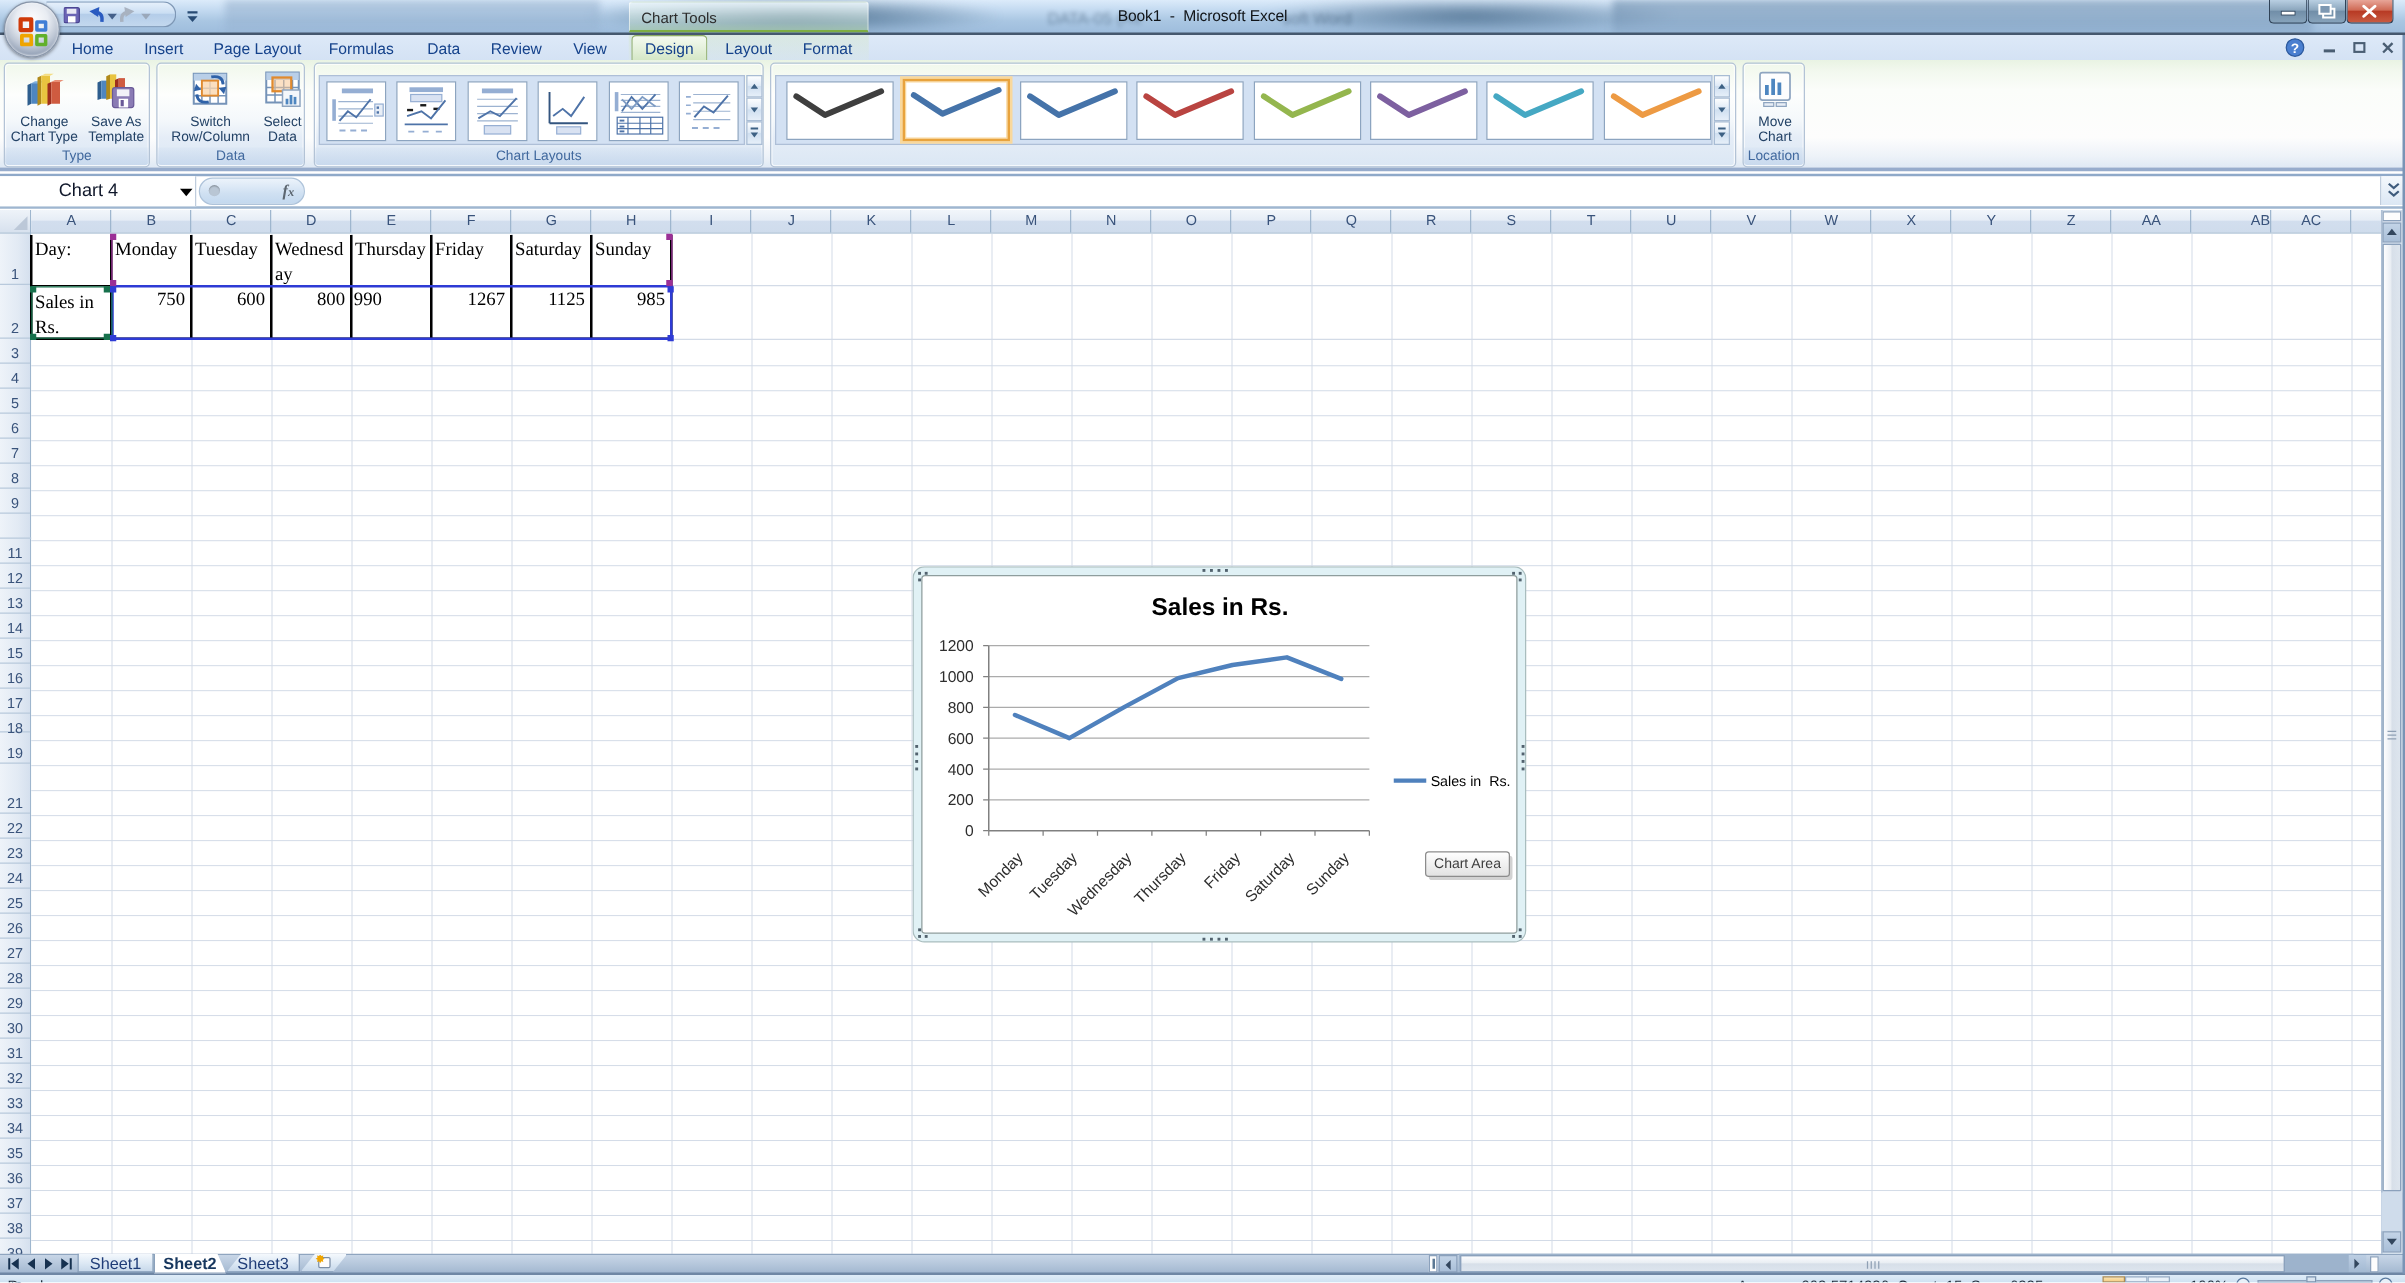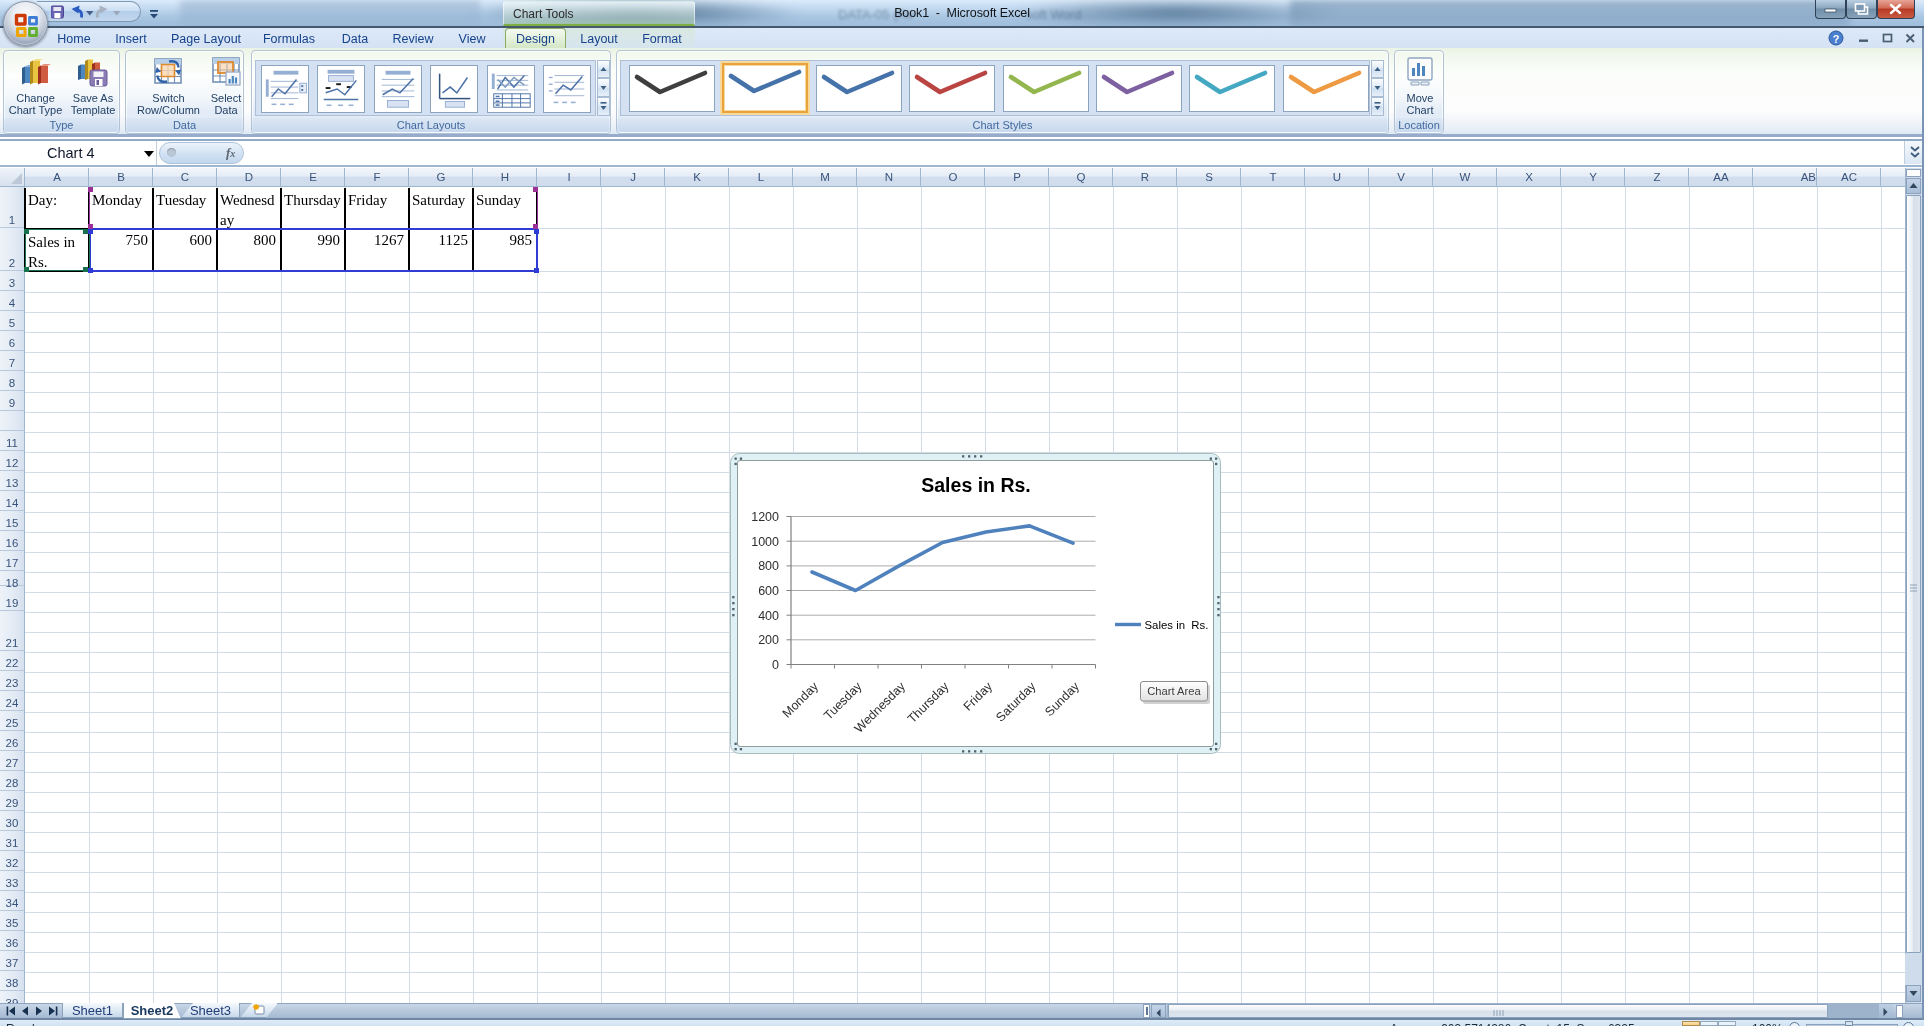--- a/index.html
+++ b/index.html
@@ -369,21 +369,20 @@
           <path d="M 2.5,7 l 6,0 l -3,4 z" fill="#3d6184"></path>
         </svg></div>
     <div class="sbtn" style="top:37px; height:19px;"><svg width="11" height="17">
           <rect x="2.5" y="4" width="6" height="1.6" fill="#3d6184"></rect>
           <path d="M 2.5,8 l 6,0 l -3,4 z" fill="#3d6184"></path>
         </svg></div>
   </div>
 </div>
 
 <div class="group" style="left:616px; top:50px; width:773px;">
-  <div class="glabel">Chart Styles</div>
   <div class="gallery" style="left:3px; width:750px; height:56px;">
       <div class="thumb" style="left:8px; top:3.5px; width:86px; height:47px; border:1px solid #8ca4c0;"><svg width="82" height="45" viewBox="0 0 82 45">
           <polyline points="7,11 30,26 75,7" fill="none" stroke="#3f3f3f" stroke-width="4.6" stroke-linecap="round" stroke-linejoin="round"></polyline>
         </svg></div>
       <div class="thumb" style="left:101.4px; top:2px; width:86px; height:50px; border:2px solid #e8a33d; box-shadow:0 0 0 2px #f9d89c, inset 0 0 0 1px #f9d89c;"><svg width="82" height="45" viewBox="0 0 82 45">
           <polyline points="7,11 30,26 75,7" fill="none" stroke="#4573a9" stroke-width="4.6" stroke-linecap="round" stroke-linejoin="round"></polyline>
         </svg></div>
       <div class="thumb" style="left:194.8px; top:3.5px; width:86px; height:47px; border:1px solid #8ca4c0;"><svg width="82" height="45" viewBox="0 0 82 45">
           <polyline points="7,11 30,26 75,7" fill="none" stroke="#4573a9" stroke-width="4.6" stroke-linecap="round" stroke-linejoin="round"></polyline>
         </svg></div>
@@ -549,21 +548,21 @@
     <div class="cell" style="left:156px; top:190px; width:58px; line-height:20px;">Tuesday</div>
     <div class="cell" style="left:220px; top:190px; width:58px; line-height:20px;">Wednesd<br>ay</div>
     <div class="cell" style="left:284px; top:190px; width:58px; line-height:20px;">Thursday</div>
     <div class="cell" style="left:348px; top:190px; width:58px; line-height:20px;">Friday</div>
     <div class="cell" style="left:412px; top:190px; width:58px; line-height:20px;">Saturday</div>
     <div class="cell" style="left:476px; top:190px; width:58px; line-height:20px;">Sunday</div>
     <div class="cell" style="left:28px; top:232px; width:58px; line-height:20px;">Sales in<br>Rs.</div>
     <div class="cell" style="left:91px; top:232px; width:57px; text-align:right;">750</div>
     <div class="cell" style="left:155px; top:232px; width:57px; text-align:right;">600</div>
     <div class="cell" style="left:219px; top:232px; width:57px; text-align:right;">800</div>
-    <div class="cell" style="left:283px; top:232px; width:57px; text-align:right;">990</div>
+    <div class="cell" style="left:283px; top:232px; width:57px; text-align:left;">990</div>
     <div class="cell" style="left:347px; top:232px; width:57px; text-align:right;">1267</div>
     <div class="cell" style="left:411px; top:232px; width:57px; text-align:right;">1125</div>
     <div class="cell" style="left:475px; top:232px; width:57px; text-align:right;">985</div>
     <div class="range" style="left:88.5px; top:187.5px; width:449px; height:41px; border-left:1.8px solid #9b3096; border-right:1.8px solid #9b3096;"></div>
     <div class="range" style="left:88.5px; top:228.3px; width:449.5px; height:43.5px; border:2.2px solid #2e3bd5;"></div>
     <div class="range" style="left:24.5px; top:228.6px; width:65px; height:42.8px; border:1.7px solid #17714c;"></div>
     <div class="handle" style="left:87.5px; top:186.5px; background:#9b3096;"></div>
     <div class="handle" style="left:533px; top:186.5px; background:#9b3096;"></div>
     <div class="handle" style="left:87.5px; top:223.8px; background:#9b3096;"></div>
     <div class="handle" style="left:533px; top:223.8px; background:#9b3096;"></div>

